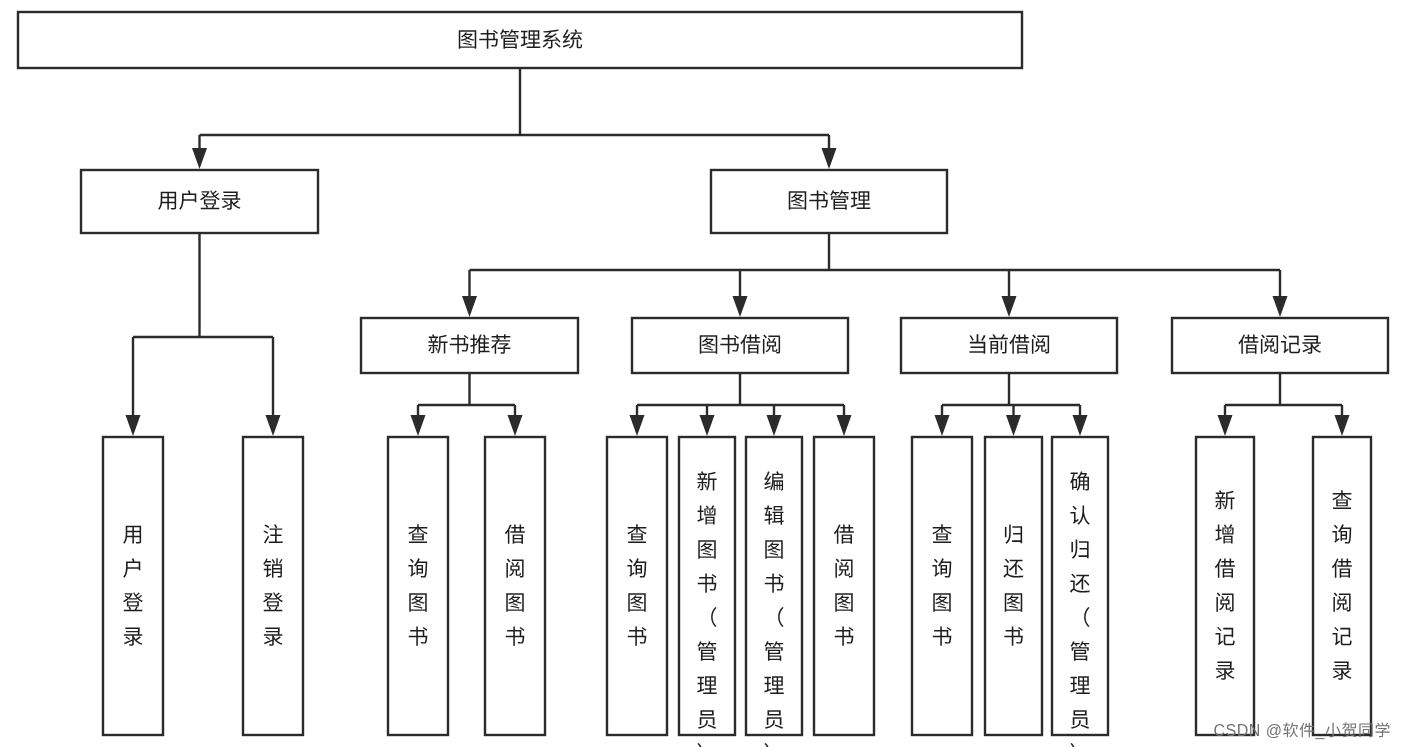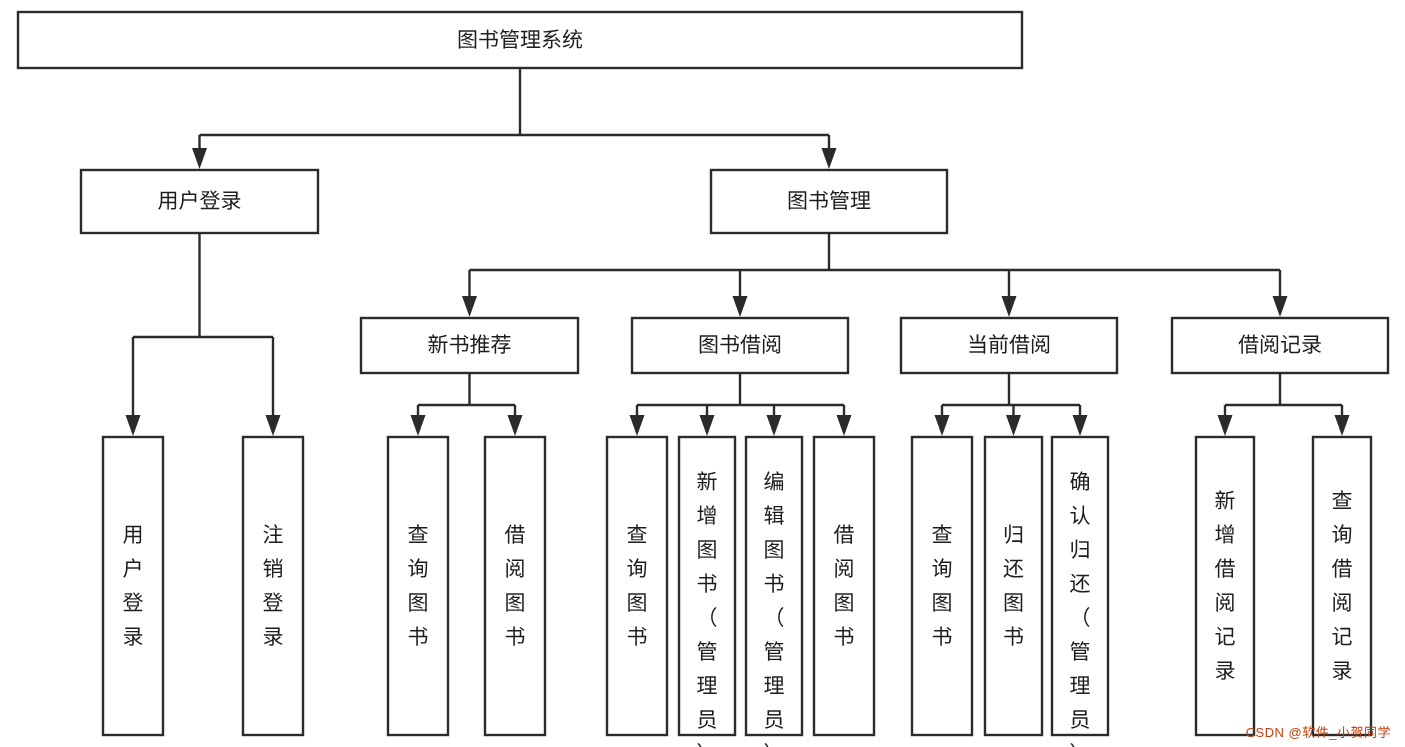--- a/index.html
+++ b/index.html
@@ -55,22 +55,22 @@
   }
   .edge-arrow {
     fill: #2b2b2b;
     stroke: none;
   }
   .watermark {
     position: absolute;
     right: 14px;
     bottom: 6px;
     font-family: "Liberation Sans", "DejaVu Sans", sans-serif;
-    font-size: 13px;
-    color: #c2410c;
+    font-size: 16px;
+    color: #737373;
     white-space: nowrap;
     letter-spacing: 0.5px;
     user-select: none;
   }
 </style>
 </head>
 <body>
 
 <div id="diagram-root">
   <svg class="flow-canvas" id="flow-canvas" viewBox="0 0 1405 747" xmlns="http://www.w3.org/2000/svg">

